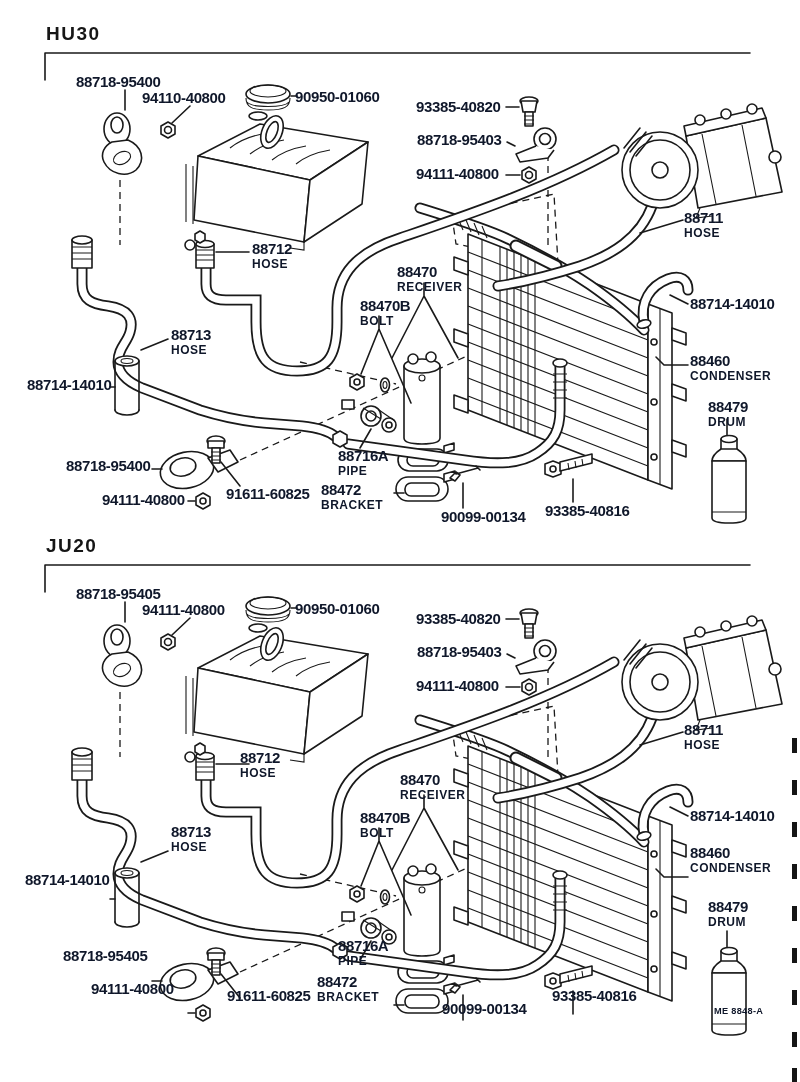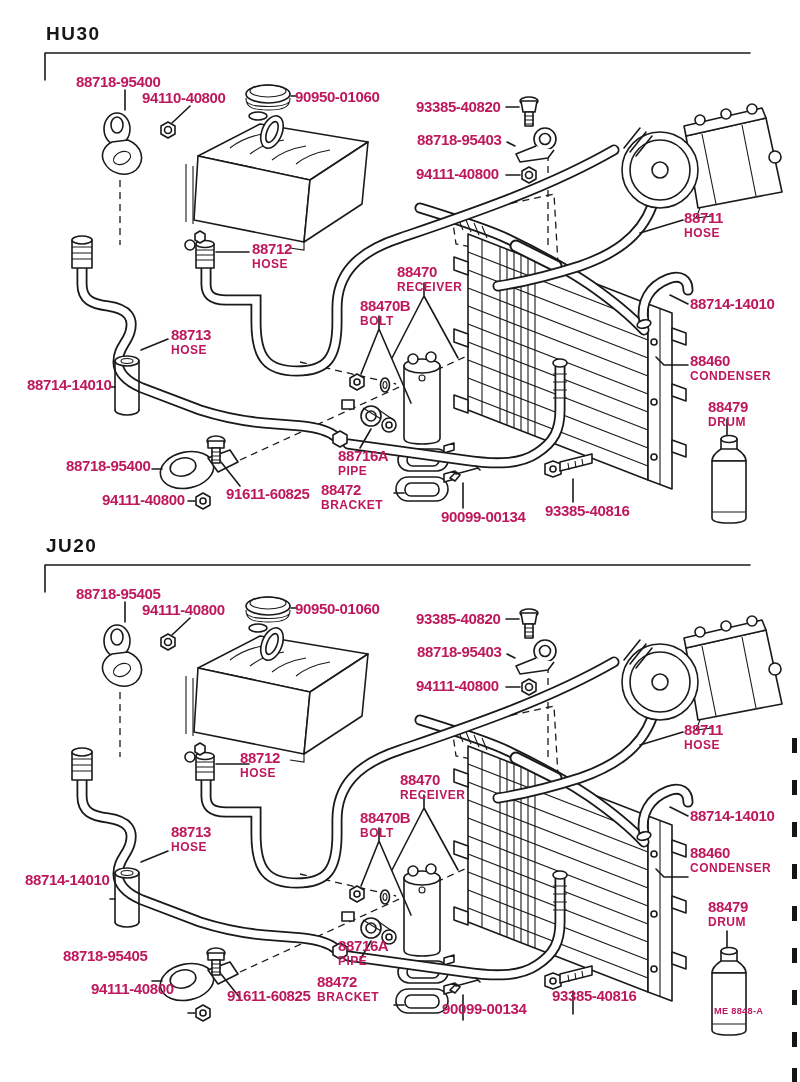--- a/index.html
+++ b/index.html
@@ -2,21 +2,21 @@
 <html><head>
 <meta charset="utf-8">
 <style>
   html,body{margin:0;padding:0;background:#e8e8e8;}
   #stage{position:relative;width:800px;height:1082px;background:#ffffff;overflow:hidden;
          font-family:"Liberation Sans", sans-serif;color:#161616;}
   .section{position:absolute;left:0;width:800px;}
   .art{position:absolute;left:0;top:0;}
   .model-header{position:absolute;left:46px;top:11px;font-size:19px;font-weight:bold;
                 letter-spacing:1.5px;color:#161616;}
-  .plabel{position:absolute;line-height:1.02;white-space:nowrap;color:#be185d;}
+  .plabel{position:absolute;line-height:1.02;white-space:nowrap;color:#0f172a;}
   .pnum{font-size:15.5px;font-weight:bold;letter-spacing:-0.4px;transform:scaleX(.97);transform-origin:left top;}
   .psub{font-size:12px;font-weight:bold;letter-spacing:0.5px;margin-top:1px;}
   .note .pnum{font-size:9.5px;letter-spacing:0.3px;}
   .edge-tick{position:absolute;width:5px;background:#151515;}
   
   .s{stroke:#1a1a1a;stroke-width:1.6;fill:none;stroke-linecap:round;stroke-linejoin:round;}
   .sw{stroke:#1a1a1a;stroke-width:1.6;fill:#fff;stroke-linejoin:round;}
   .thin{stroke:#1a1a1a;stroke-width:1.1;fill:none;}
   .dash{stroke:#1a1a1a;stroke-width:1.3;fill:none;stroke-dasharray:7 5;}
   .ho{stroke:#1a1a1a;stroke-width:11;fill:none;stroke-linecap:round;}

